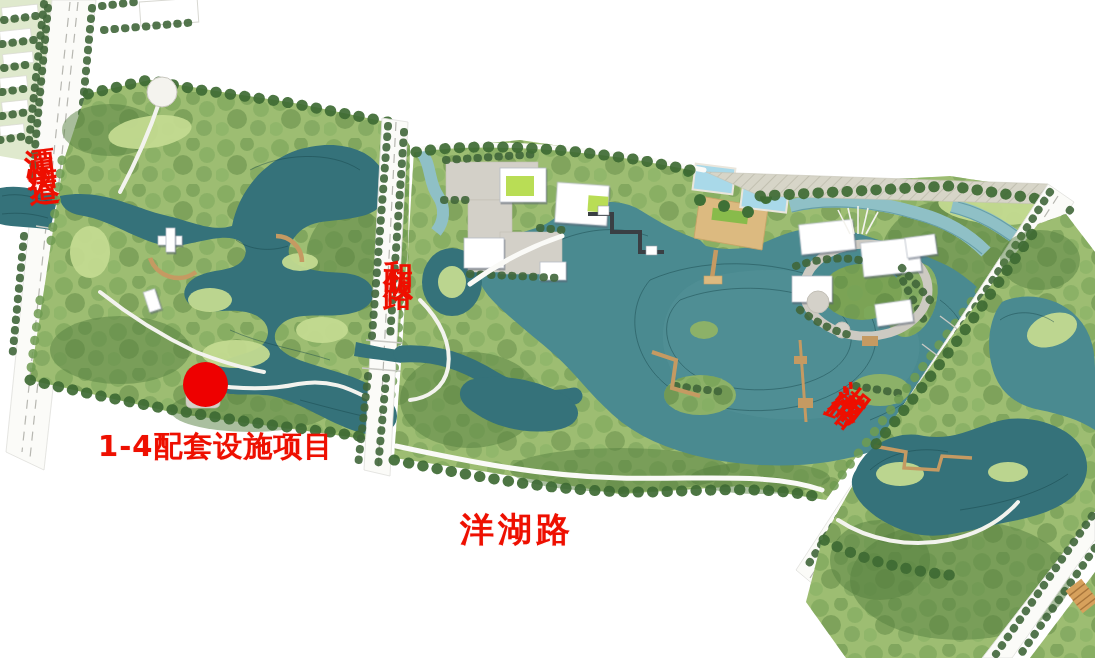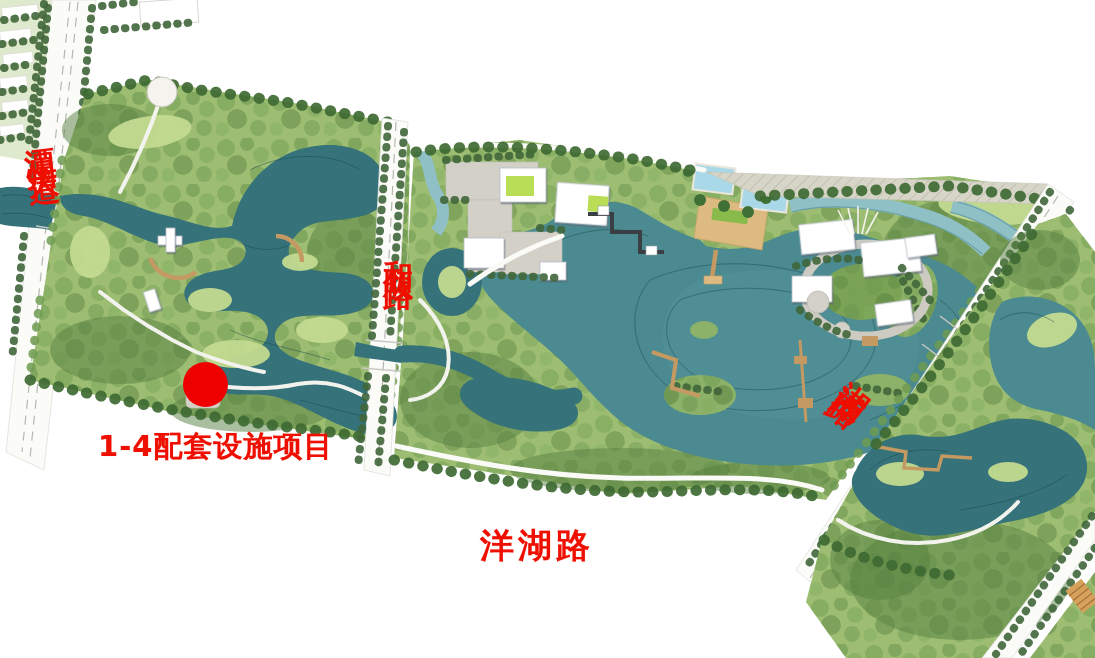--- a/index.html
+++ b/index.html
@@ -5,21 +5,21 @@
   html,body{margin:0;padding:0;background:#ffffff;}
   .stage{position:relative;width:1095px;height:658px;background:#ffffff;overflow:hidden;
          font-family:"DejaVu Sans","Liberation Sans",sans-serif;}
   .stage svg{position:absolute;left:0;top:0;}
   
   .road-label{position:absolute;color:#ee0f00;font-weight:700;line-height:1;white-space:nowrap;
               text-shadow:0 0 1px rgba(238,15,0,.35);}
   .v{writing-mode:vertical-rl;text-orientation:upright;}
   .lbl-tanzhou{left:20px;top:124px;font-size:31px;letter-spacing:9px;transform:rotate(-7deg);transform-origin:50% 0;}
   .lbl-heshun{left:383px;top:235px;font-size:30px;letter-spacing:11px;}
-  .lbl-yanghu{left:480px;top:512px;font-size:34px;letter-spacing:4px;margin-top:16px;}
+  .lbl-yanghu{left:460px;top:512px;font-size:34px;letter-spacing:4px;}
   .lbl-xiangpu{left:856px;top:366px;font-size:32px;letter-spacing:7px;transform:rotate(38deg);transform-origin:50% 50%;}
   .lbl-marker{left:98px;top:404px;font-size:29px;letter-spacing:1px;margin-top:28px;}
   
   .trow{fill:none;stroke:#3e6a33;stroke-width:11;stroke-linecap:round;stroke-dasharray:0.5 14;opacity:.92;}
   .trow2{fill:none;stroke:#6f9b51;stroke-width:9;stroke-linecap:round;stroke-dasharray:0.5 13;opacity:.85;}
   .trowS{fill:none;stroke:#40663a;stroke-width:8;stroke-linecap:round;stroke-dasharray:0.5 10;opacity:.9;}
   .pathw{fill:none;stroke:#fafaf7;stroke-width:5;stroke-linecap:round;}
   .pathw2{fill:none;stroke:#f3f3ee;stroke-width:4;stroke-linecap:round;}
   .contour{fill:none;stroke:#16454a;opacity:.45;stroke-width:1;}
   .bld{fill:#ffffff;stroke:#b6bcc5;stroke-width:.8;filter:drop-shadow(1.5px 2px 0px rgba(90,100,115,.5));}

